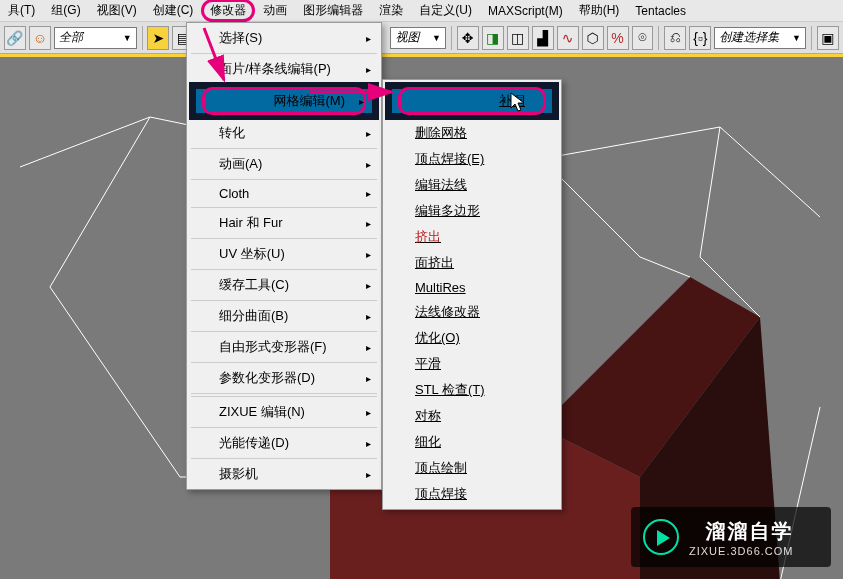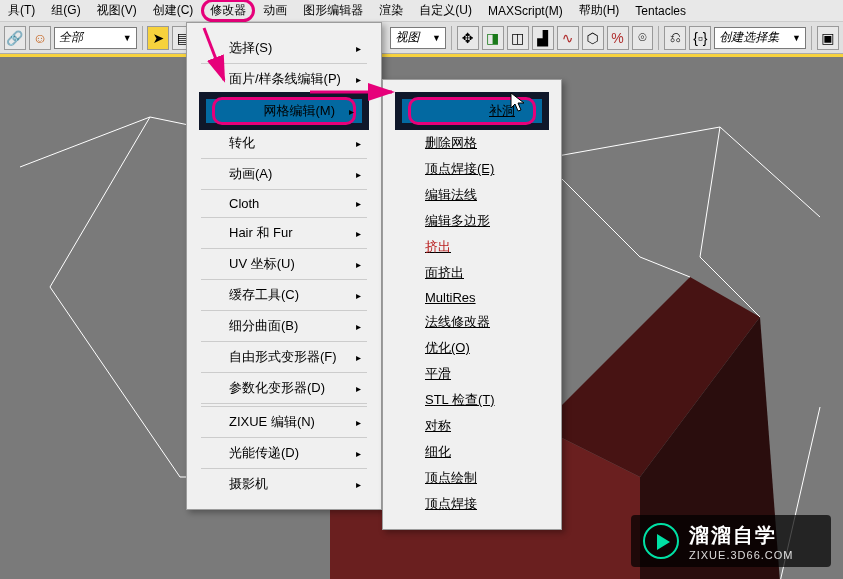--- a/index.html
+++ b/index.html
@@ -15,30 +15,30 @@
   .toolbar .tool-btn { width: 24px; height: 24px; border: 1px solid #999; background: #e8e8e8; display: inline-flex; align-items: center; justify-content: center; font-size: 14px; }
   .toolbar .sep { width:1px; height:24px; background:#aaa; margin:0 2px; }
   .combo-input { height:22px; border:1px solid #7a7a7a; background:#fff; font-size:12px; padding:0 4px; width:90px; display:inline-flex; align-items:center;font-style:italic;}
   .combo-input .arrow { margin-left:auto; font-size:9px;}
   
   
   .viewport { position: absolute; top: 54px; left: 0; right: 0; bottom: 0; background: #7a7a7a; border-top: 3px solid #f7d23d; overflow:hidden; }
   .viewport-inner { position:absolute; inset:0; background:#7a7a7a; }
   
   
-  .dropdown { position: absolute; background: #f0f0f0; border: 1px solid #9c9c9c; box-shadow: 3px 3px 6px rgba(0,0,0,.3); font-size: 13px; min-width: 180px; padding: 12px; }
+  .dropdown { position: absolute; background: #f0f0f0; border: 1px solid #9c9c9c; box-shadow: 3px 3px 6px rgba(0,0,0,.3); font-size: 13px; min-width: 180px; padding: 2px; }
   .dropdown .item { padding: 4px 28px 4px 30px; white-space: nowrap; position: relative; display:flex; align-items:center; }
   .dropdown .item.has-sub::after { content: "▸"; position: absolute; right: 8px; font-size: 10px; }
   .dropdown .item.hovered { background: #0369a1; border:7px solid #0f172a; padding:3px 27px 3px 29px;justify-content:flex-end; }
   .dropdown .item.disabled { color: #b91c1c; }
   .dropdown .item .highlight-box { position:absolute; inset:-2px 6px -2px 6px; border:3px solid #e6007a; border-radius:10px; pointer-events:none;}
   .dropdown hr { border: none; border-top: 1px solid #ccc; margin: 2px 2px; }
   
   
-  .watermark { position: absolute; right: 12px; bottom: 12px; width: 200px; height: 52px; background: rgba(0,0,0,.7); border-radius: 4px; display: flex; align-items: center; padding: 8px 12px; color: #fff; gap:10px;}
+  .watermark { position: absolute; right: 12px; bottom: 12px; width: 200px; height: 60px; background: rgba(0,0,0,.7); border-radius: 4px; display: flex; align-items: center; padding: 8px 12px; color: #fff; gap:10px;text-align:right;}
   .watermark .play { width: 36px; height: 36px; border: 2px solid #00e0a4; border-radius: 50%; position: relative; }
   .watermark .play::after { content: ""; position: absolute; left: 12px; top: 9px; border-left: 13px solid #00e0a4; border-top: 8px solid transparent; border-bottom: 8px solid transparent; }
   .watermark .txt-big { font-size: 20px; font-weight: bold; letter-spacing:2px;}
   .watermark .txt-small { font-size: 11px; opacity: .85; letter-spacing:1px;}
   
   
   .arrow-annot { position:absolute; pointer-events:none; }
   
 </style>
 </head>

